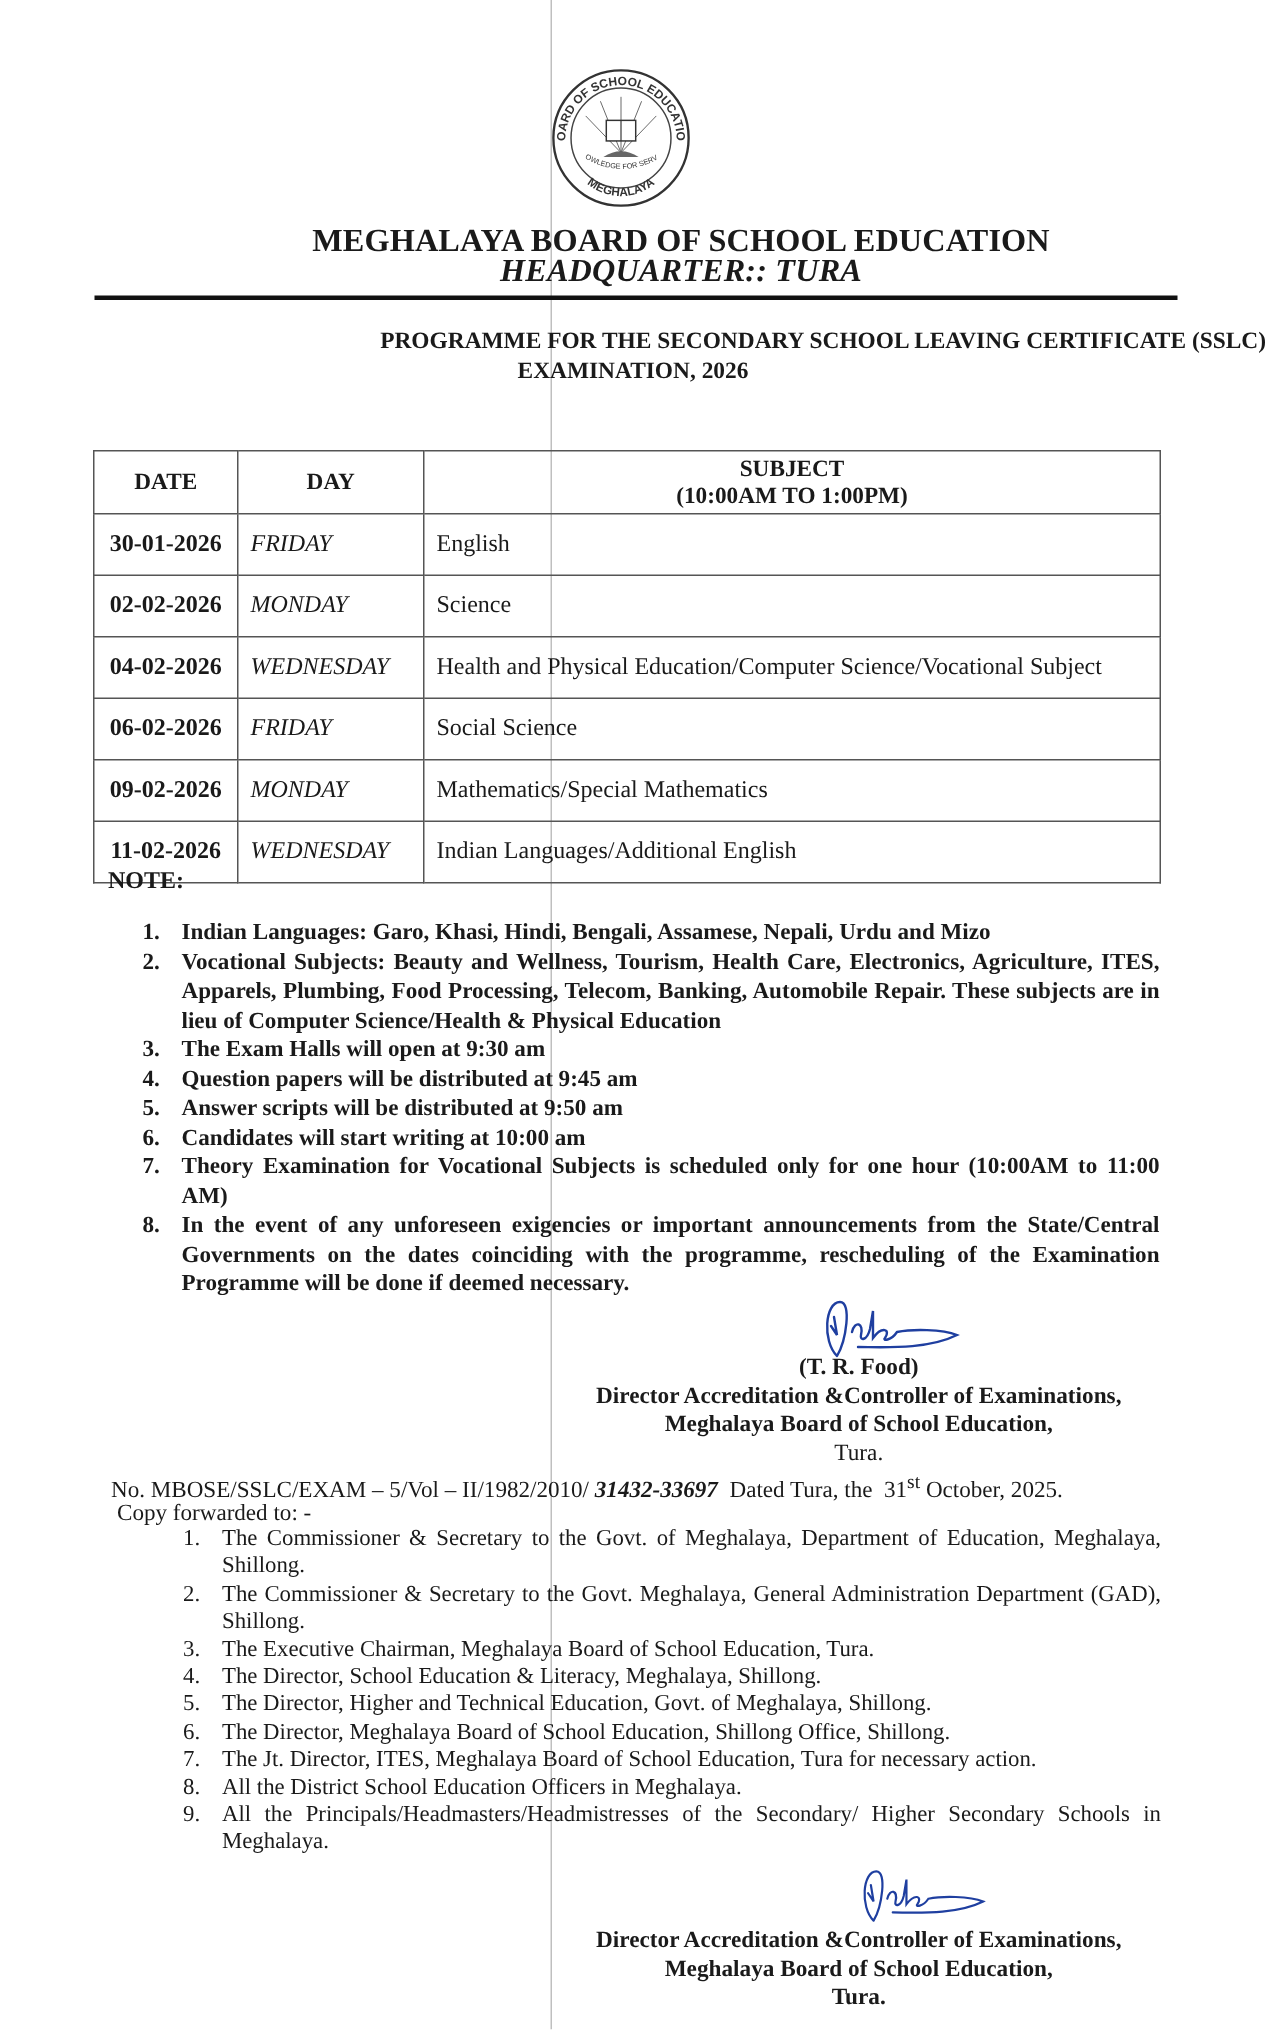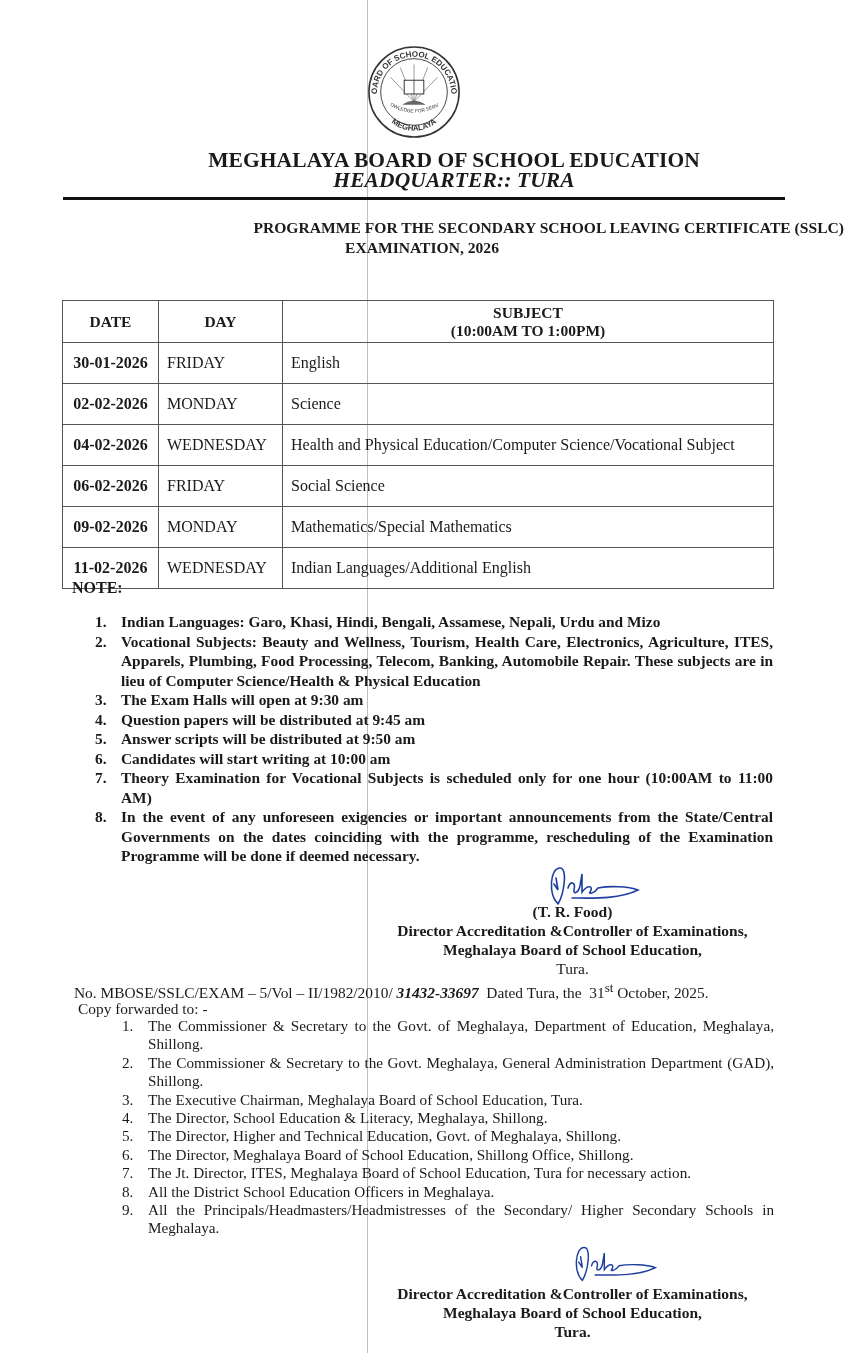--- a/index.html
+++ b/index.html
@@ -13,21 +13,21 @@
   .rule { position: absolute; left: 63px; top: 197px; width: 722px; height: 3px; background: #111; }
   .h2 { position: absolute; left: 0; width: 844px; text-align: center; font-weight: bold; font-size: 15.6px; }
   table.sched {
     position: absolute; left: 62px; top: 300px; width: 712px; border-collapse: collapse;
     font-size: 16px;
   }
   table.sched td, table.sched th { border: 1px solid #555; padding: 0; }
   table.sched th { font-weight: bold; height: 41px; text-align: center; font-size: 15.5px; line-height: 18px; }
   table.sched td { height: 40px; }
   td.date { font-weight: bold; text-align: center; width: 95px; }
-  td.day { padding-left: 8px !important; width: 115px; }
+  td.day { padding-left: 8px !important; width: 115px; font-style: italic; }
   td.subj { padding-left: 8px !important; }
   .note-title { position: absolute; left: 72px; top: 562px; font-weight: bold; font-size: 16px; margin-top: 17px; }
   ol.notes {
     position: absolute; left: 95px; top: 612px; width: 678px; margin: 0; padding: 0;
     list-style: none; font-weight: bold; font-size: 15.4px; line-height: 19.5px;
   }
   ol.notes li { position: relative; padding-left: 26px; text-align: justify; }
   ol.notes li .num { position: absolute; left: 0; top: 0; }
   .sig-name { position: absolute; left: 370px; top: 903px; width: 405px; text-align: center; font-weight: bold; font-size: 15.5px; }
   .sig-line { position: absolute; left: 370px; width: 405px; text-align: center; font-weight: bold; font-size: 15.5px; }

